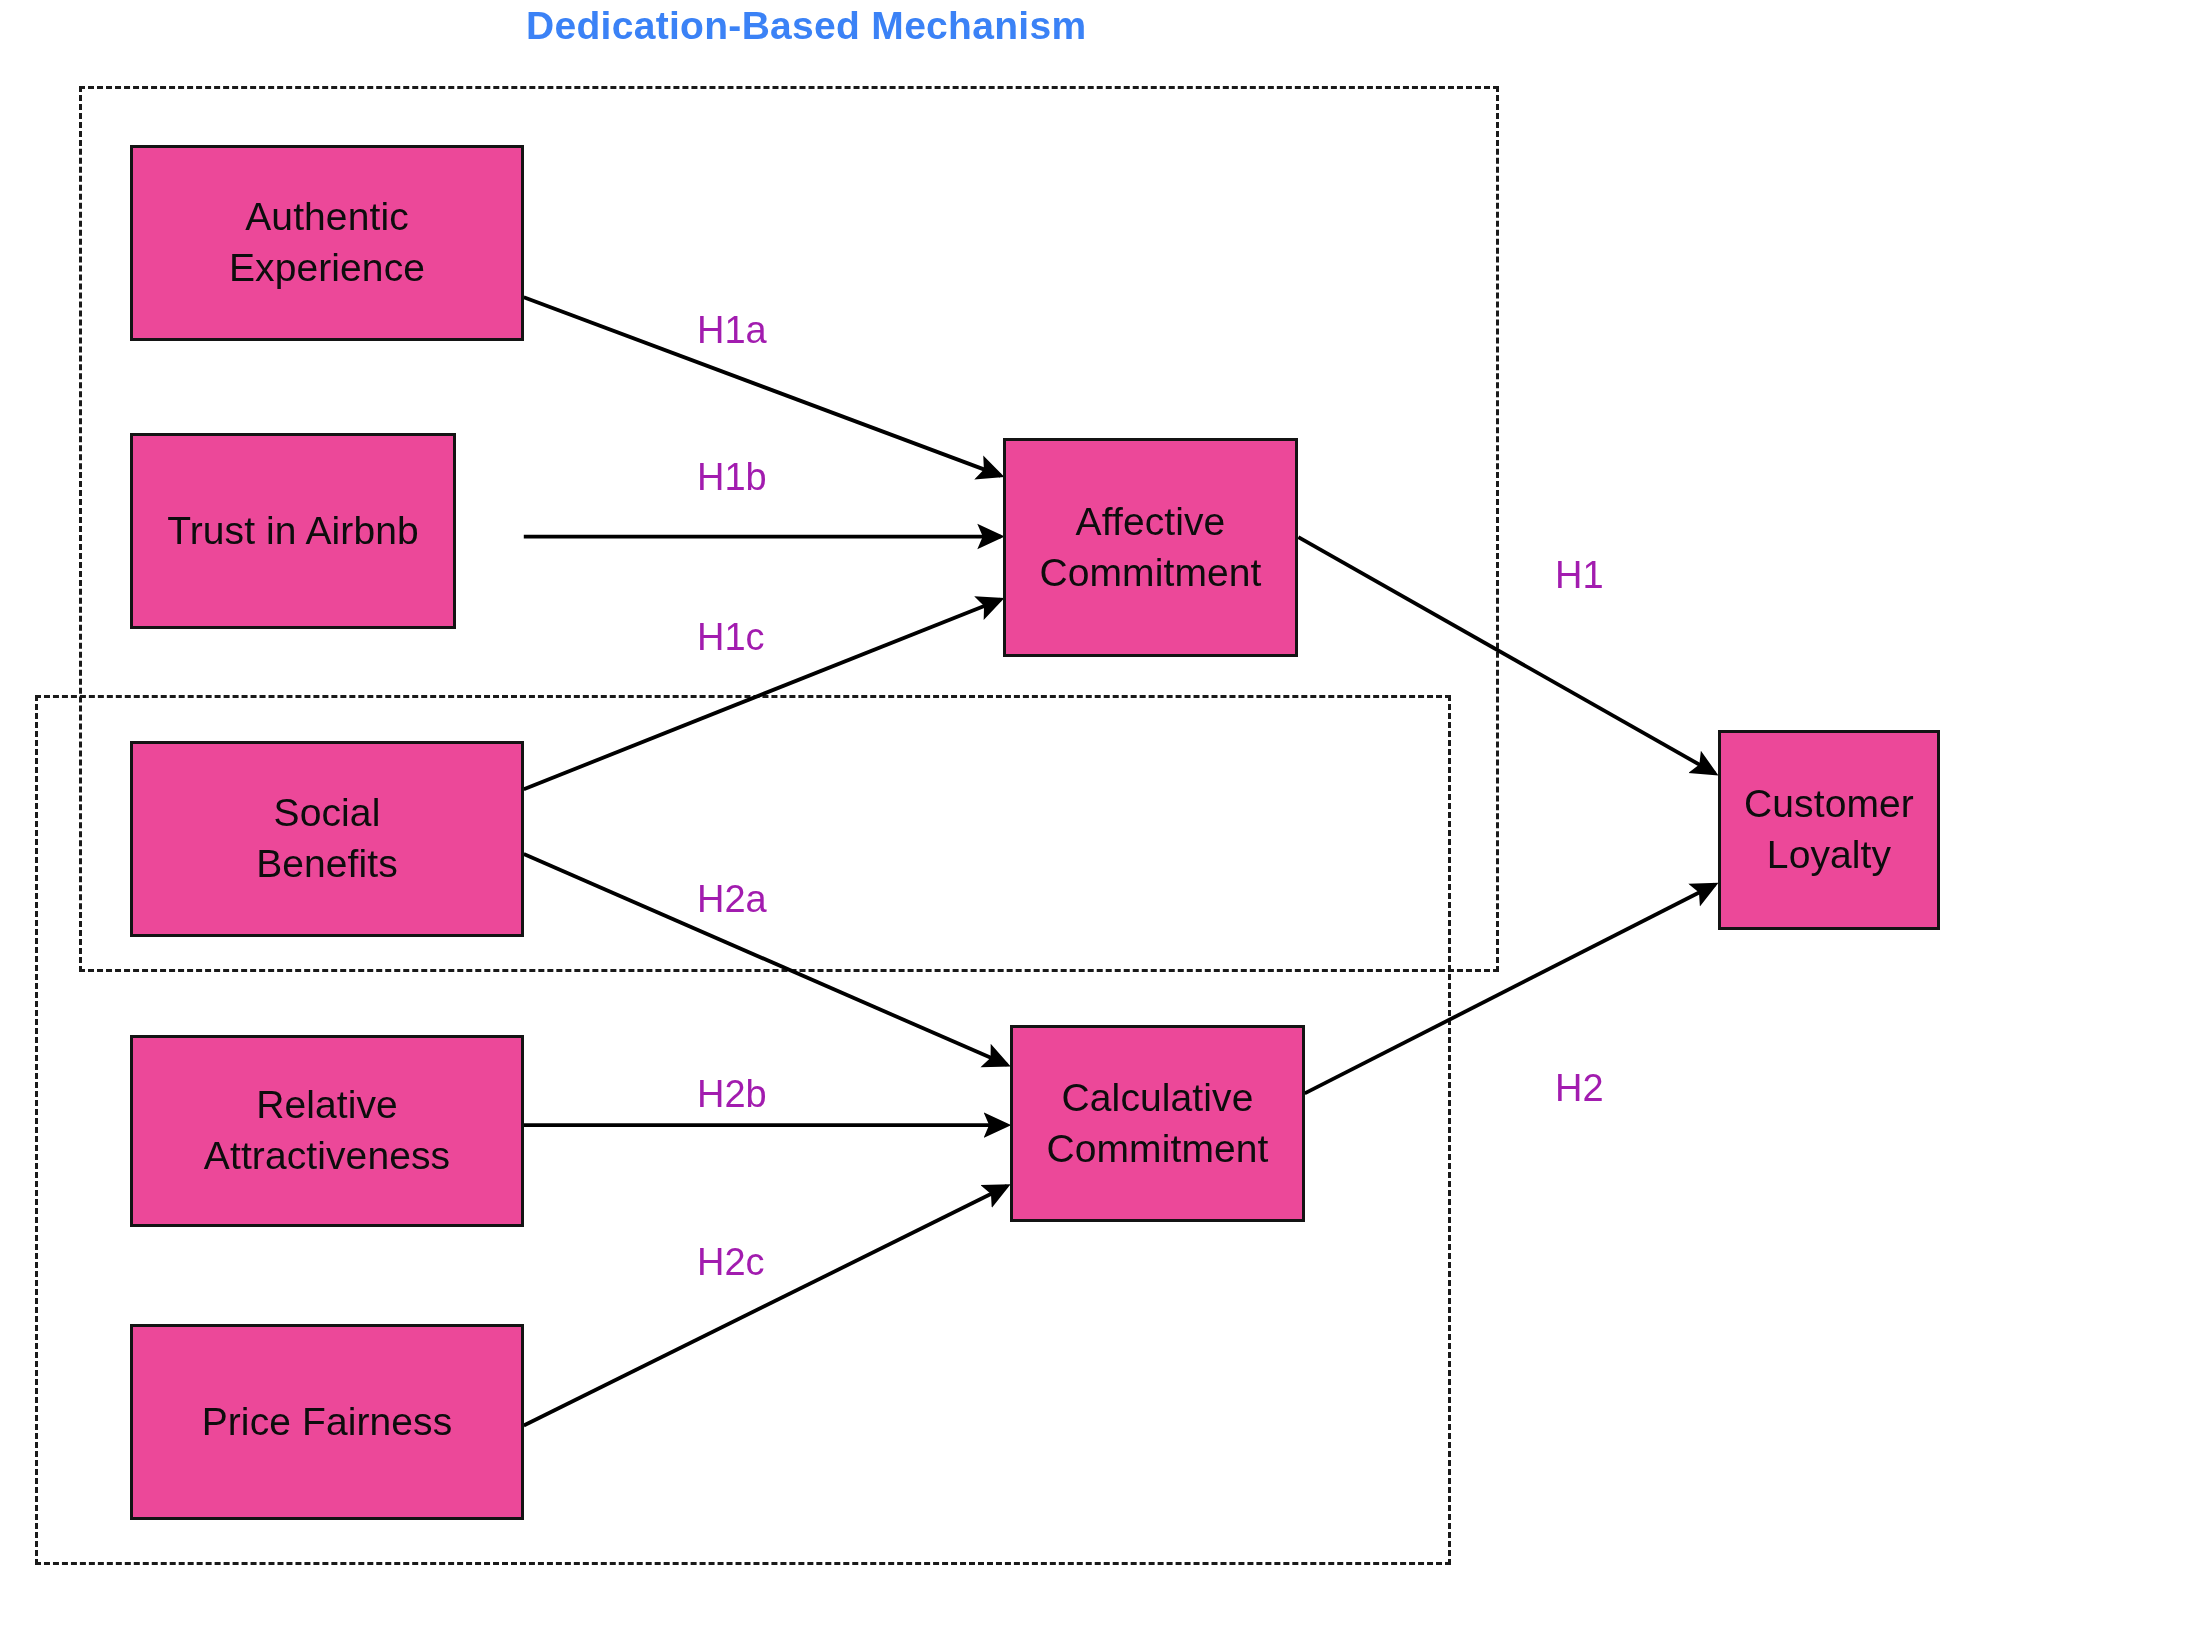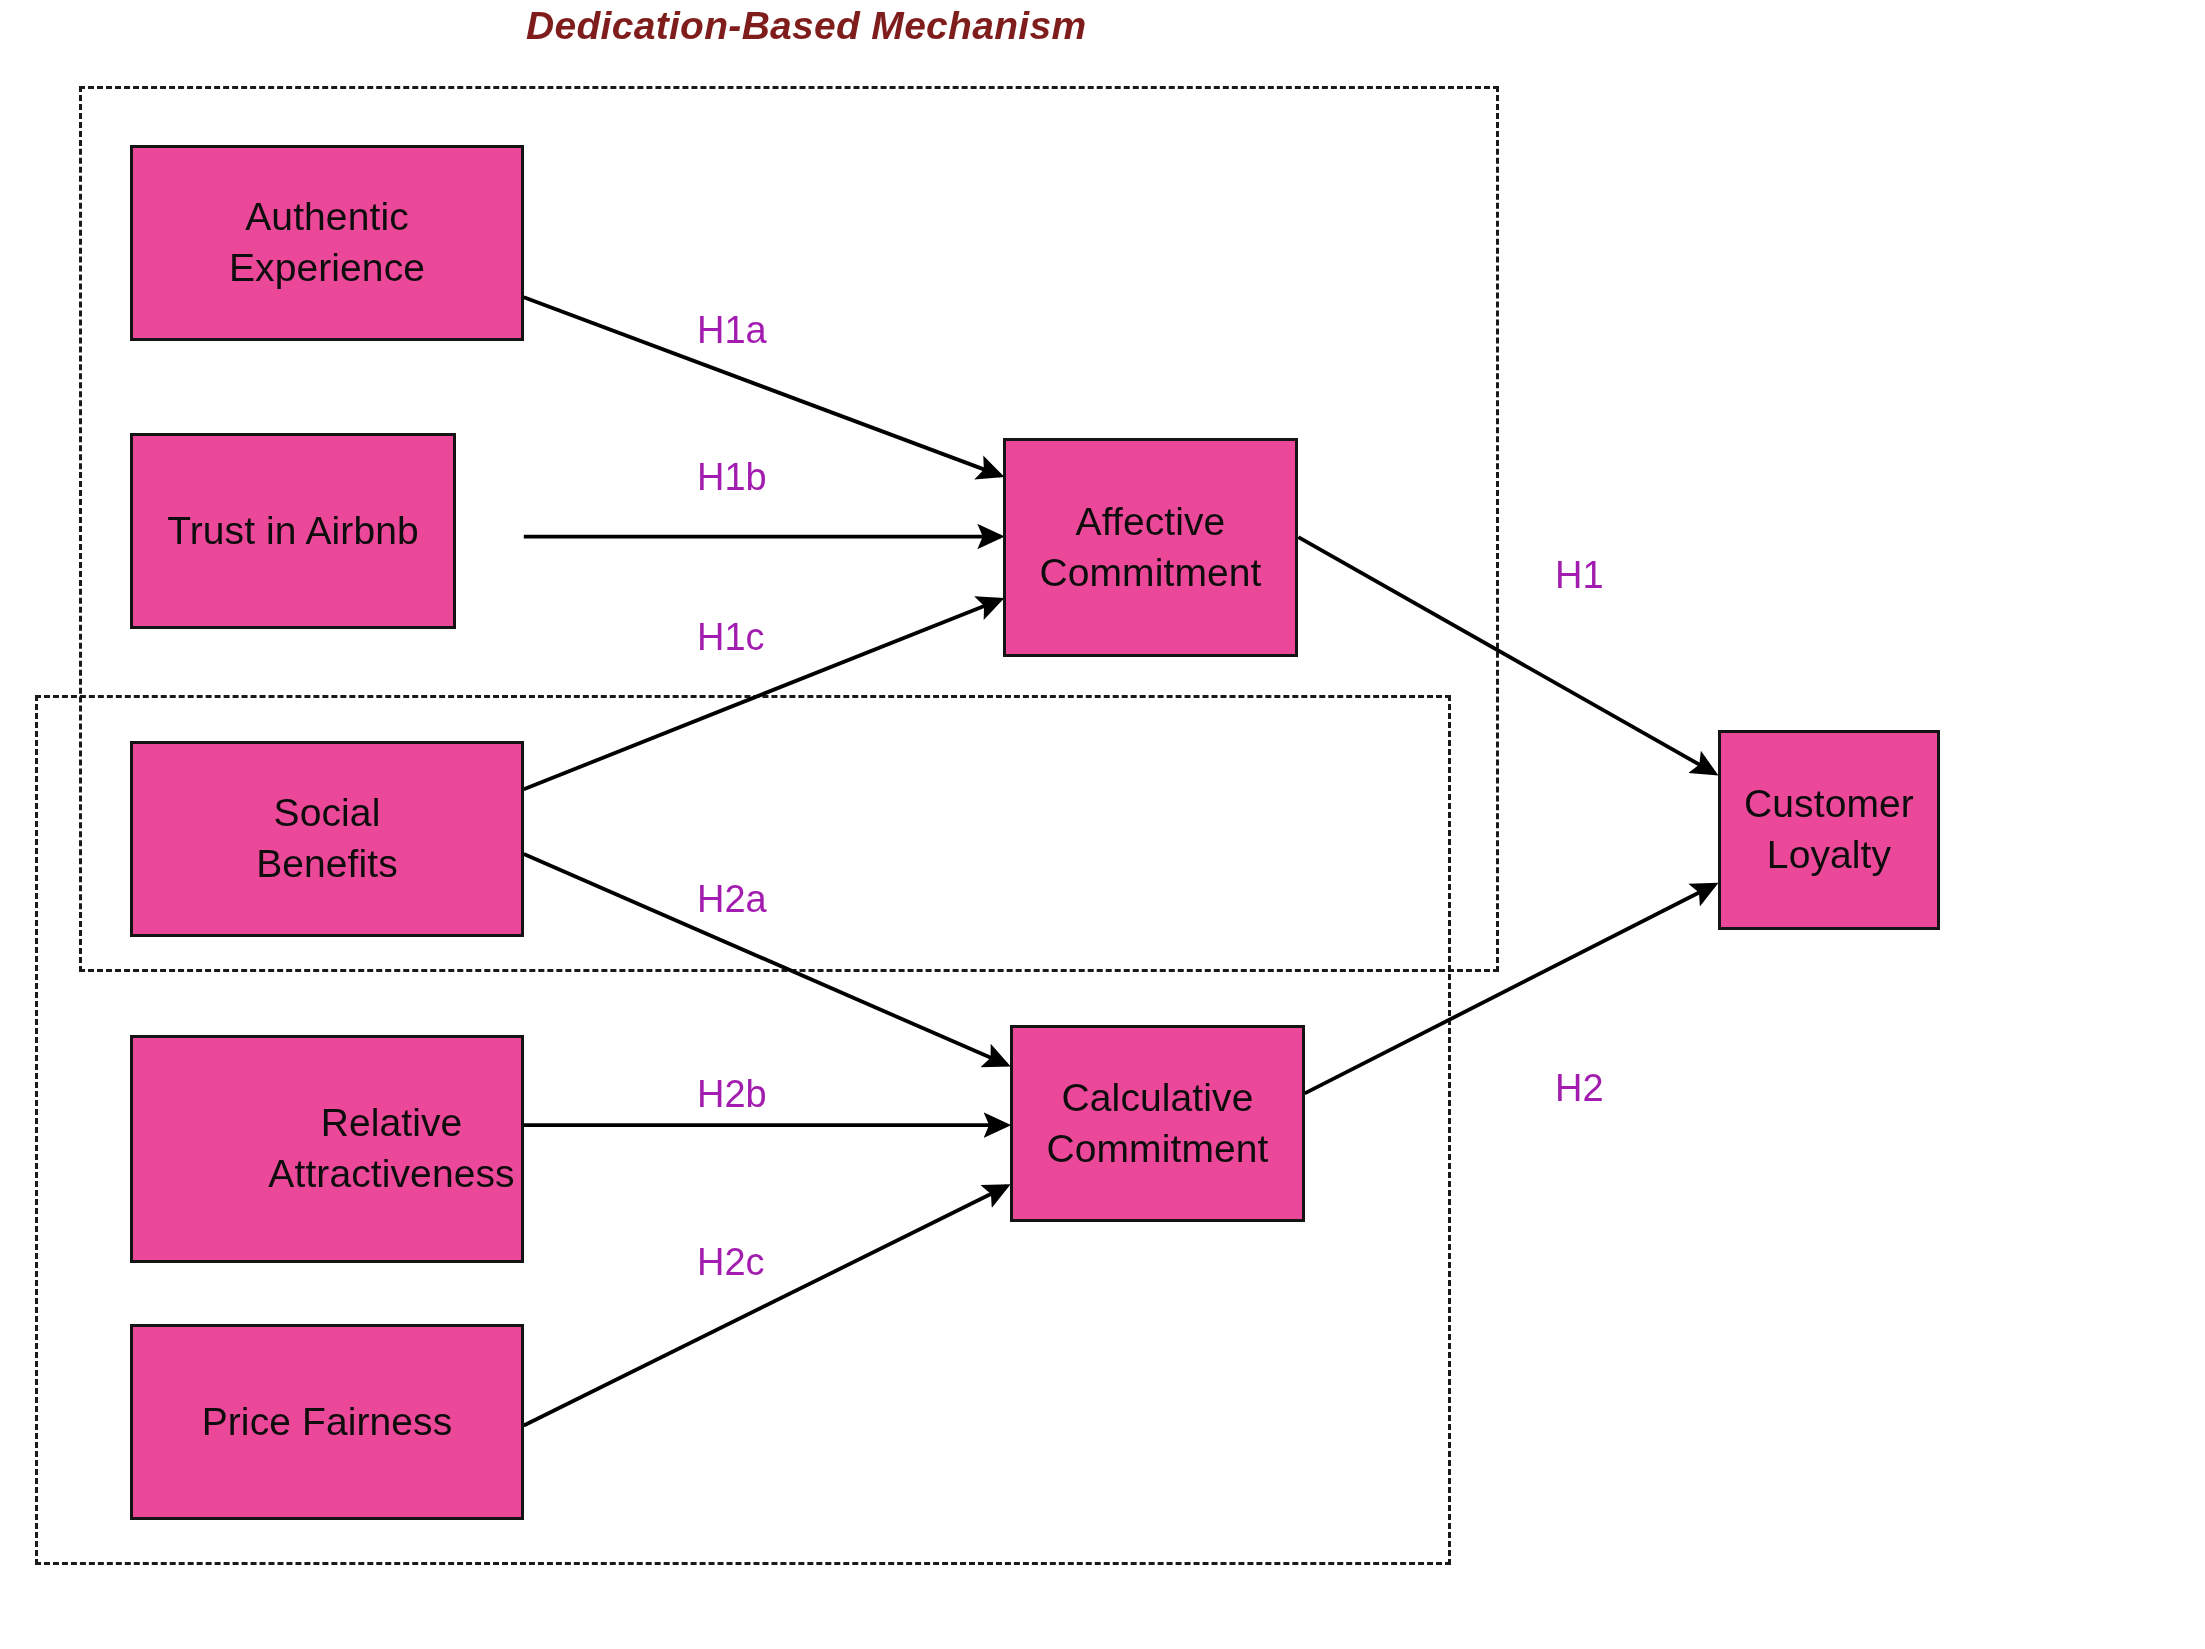--- a/index.html
+++ b/index.html
@@ -40,24 +40,23 @@
     letter-spacing:0.1px;
     z-index:4;
   }
   .node span{display:block;padding:0 6.3px;white-space:pre-line;}
   
   .caption{
     position:absolute;
     font-weight:bold;
     font-size:39px;
     letter-spacing:0.3px;
-    color:#7f1d1d;
+    color:#3b82f6;
     white-space:nowrap;
     z-index:6;
-    font-style:italic;
   }
   
   .plabel{
     position:absolute;
     font-size:38px;
     font-weight:400;
     color:#a21caf;
     white-space:nowrap;
     z-index:6;
   }
@@ -115,21 +114,21 @@
 
   <div class="node" style="left:130px; top:433px; width:326px; height:196px;">
     <span>Trust in Airbnb</span>
   </div>
 
   <div class="node" style="left:130px; top:741px; width:394px; height:196px;">
     <span>Social
 Benefits</span>
   </div>
 
-  <div class="node" style="left:130px; top:1035px; width:394px; height:228px;justify-content:flex-end;">
+  <div class="node" style="left:130px; top:1035px; width:394px; height:192px;">
     <span>Relative
 Attractiveness</span>
   </div>
 
   <div class="node" style="left:130px; top:1324px; width:394px; height:196px;">
     <span>Price Fairness</span>
   </div>
 
   <div class="node" style="left:1003px; top:438px; width:295px; height:219px;">
     <span>Affective

